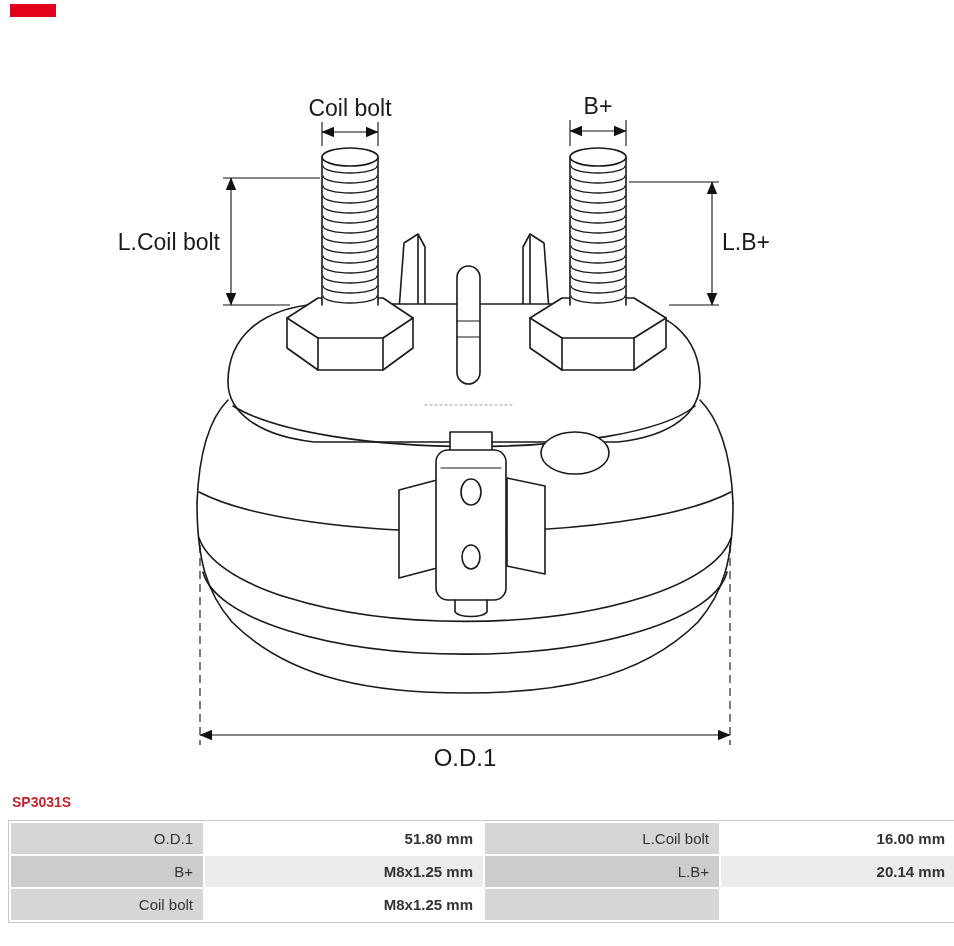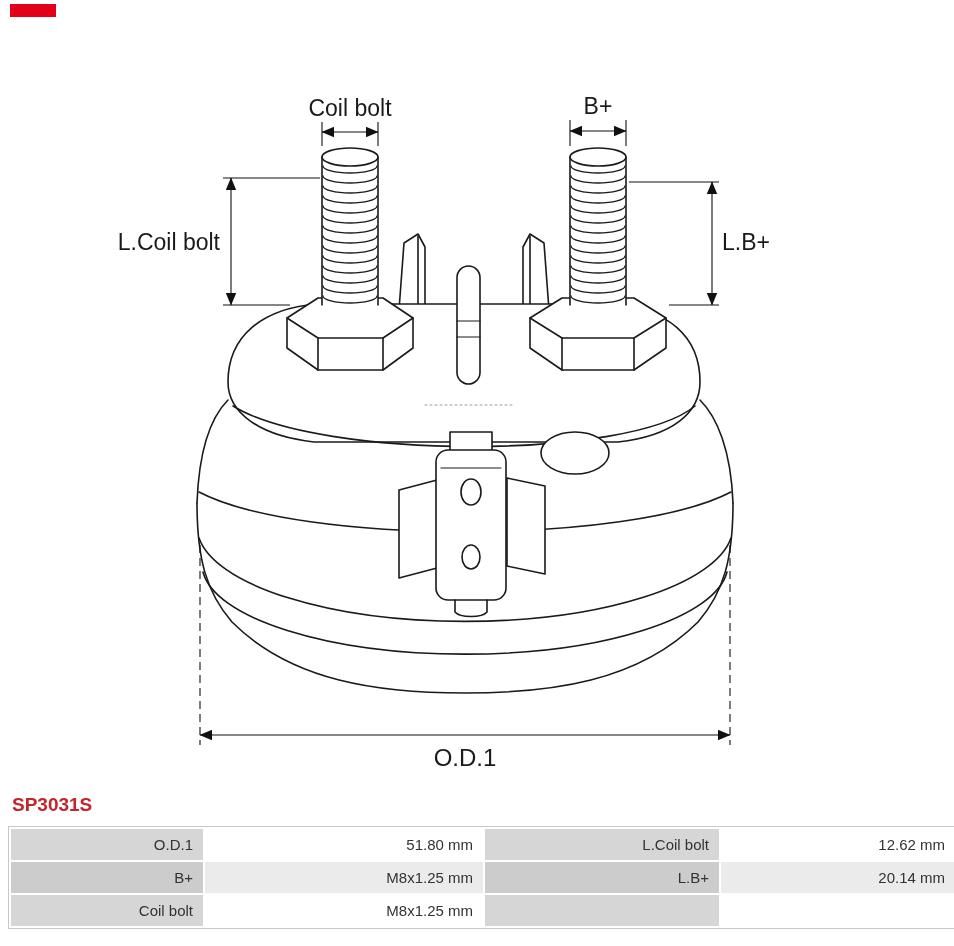--- a/index.html
+++ b/index.html
@@ -2,28 +2,28 @@
 <html><head>
 <meta charset="utf-8">
 <style>
   html,body{
     margin:0;padding:0;width:954px;height:946px;overflow:hidden;
     background:#fff;font-family:"Liberation Sans",sans-serif;
   }
   .badge{position:absolute;top:4px;left:10px;width:46px;height:13px;background:#e2001a;}
   svg.diagram{display:block;}
   svg text{font-family:"Liberation Sans",sans-serif;}
-  .pn{margin:2px 0 10px 12px;font-size:19px;font-weight:700;color:#c2262c;}
+  .pn{margin:2px 0 10px 12px;font-size:14px;font-weight:700;color:#c2262c;}
   table.specs{
     width:938px;margin:0 8px;border:1px solid #c8c8c8;border-spacing:2px;
     background:#fff;font-size:15px;color:#333;table-layout:fixed;
   }
   table.specs td{padding:7px 10px;text-align:right;overflow:hidden;white-space:nowrap;}
   td.lbl{background:#d6d6d6;}
-  td.val{background:#ffffff;}
+  td.val{background:#ffffff;font-weight:bold;}
   tr.even td.lbl{background:#cccccc;}
   tr.even td.val{background:#ebebeb;}
 </style>
 </head>
 <body>
 
 <div class="badge"></div>
 
 <svg class="diagram" viewBox="0 0 954 792" width="954" height="792" xmlns="http://www.w3.org/2000/svg">
   <defs>
@@ -145,21 +145,21 @@
     <col style="width:192px">
       <col style="width:278px">
       <col style="width:234px">
       <col style="width:234px">
   </colgroup>
   <tbody>
     <tr>
       <td class="lbl">O.D.1</td>
       <td class="val">51.80 mm</td>
       <td class="lbl">L.Coil bolt</td>
-      <td class="val">12.62 mm</td>
+      <td class="val">16.00 mm</td>
     </tr>
     <tr class="even">
       <td class="lbl">B+</td>
       <td class="val">M8x1.25 mm</td>
       <td class="lbl">L.B+</td>
       <td class="val">20.14 mm</td>
     </tr>
     <tr>
       <td class="lbl">Coil bolt</td>
       <td class="val">M8x1.25 mm</td>

